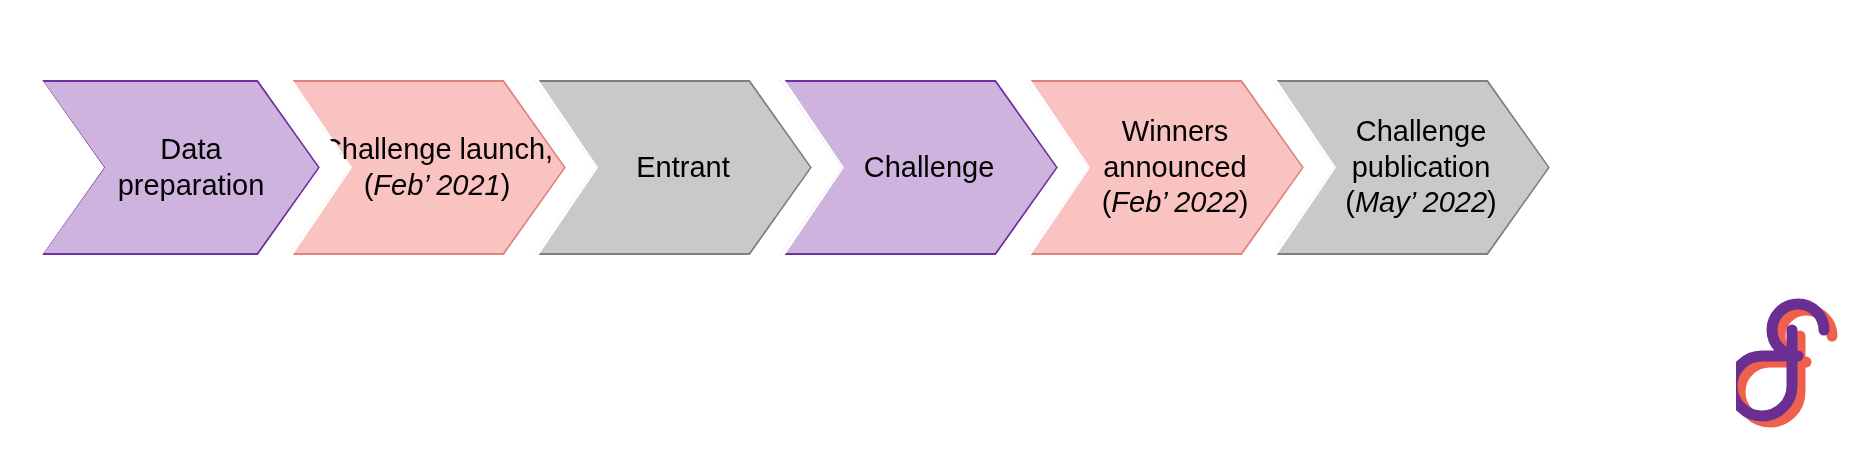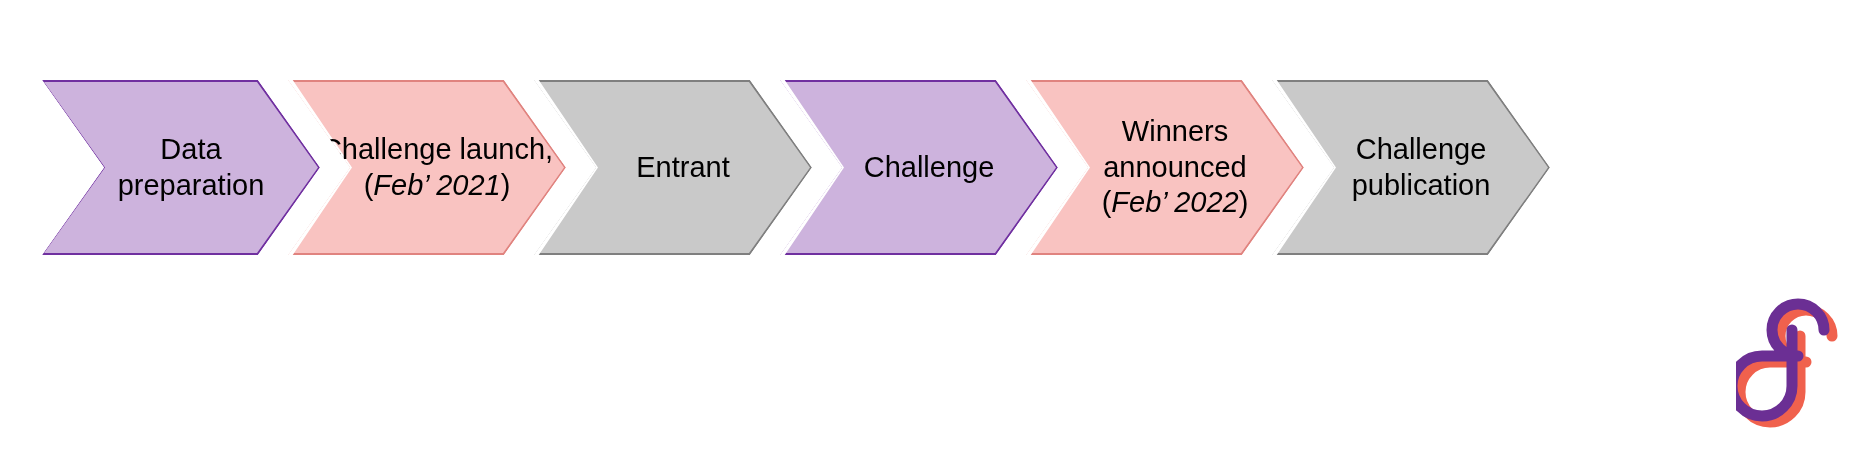--- a/index.html
+++ b/index.html
@@ -143,20 +143,21 @@
           <span class="ln">(<span class="it">Feb’ 2022</span>)</span>
         </div>
       </div>
       <div class="chev gapped" style="width: 278px; z-index: 5;">
         <div class="fill" style="background: rgb(127, 127, 127);">
           <div class="fill-inner" style="background: rgb(201, 201, 201);"></div>
         </div>
         <div class="label">
           <span class="ln">Challenge</span>
           <span class="ln">publication</span>
+          <span class="ln">(<span class="it">May’ 2022</span>)</span>
         </div>
       </div>
     </div>
 
   <svg class="logo" viewBox="0 0 112 160" aria-hidden="true">
 
     <path d="M 96 44 a 26 26 0 1 0 -26 26 L 34 70 a 30 30 0 1 0 30 30 L 64 44" fill="none" stroke="#f0614d" stroke-width="11" stroke-linecap="round" stroke-linejoin="round"></path>
 
     <path d="M 88 38 a 26 26 0 1 0 -26 26 L 26 64 a 30 30 0 1 0 30 30 L 56 38" fill="none" stroke="#6b2f94" stroke-width="11" stroke-linecap="round" stroke-linejoin="round"></path>
   </svg>

